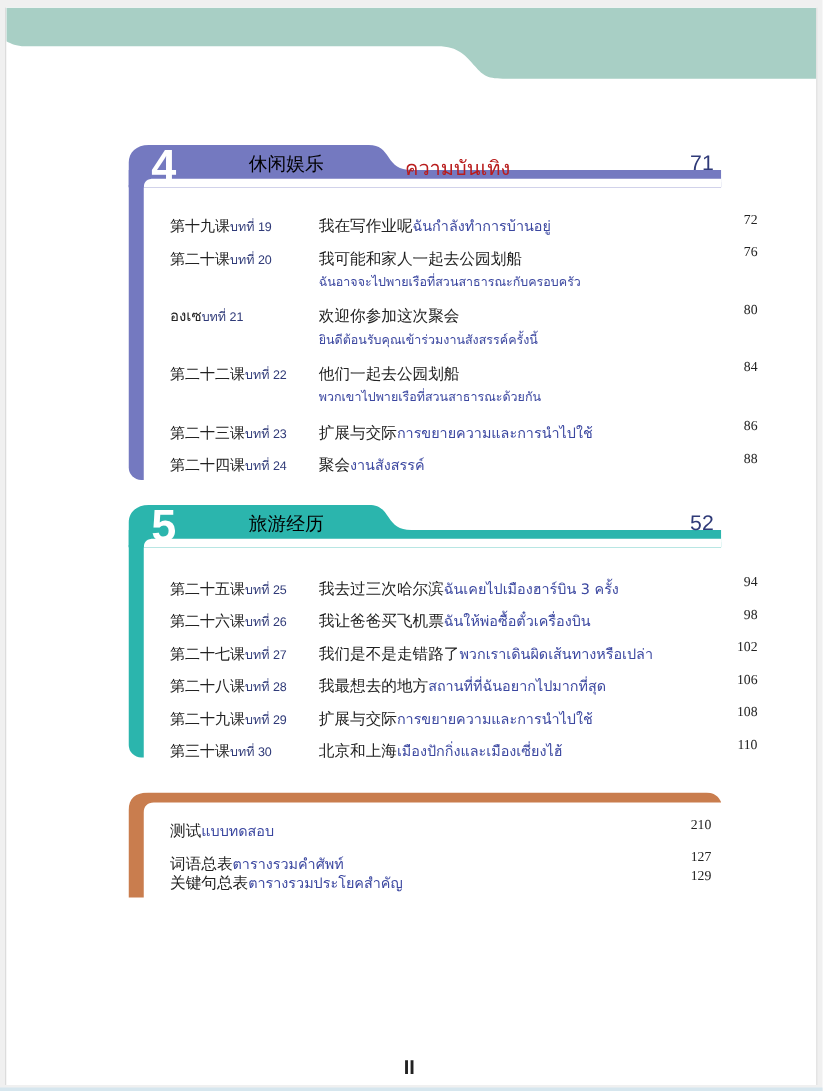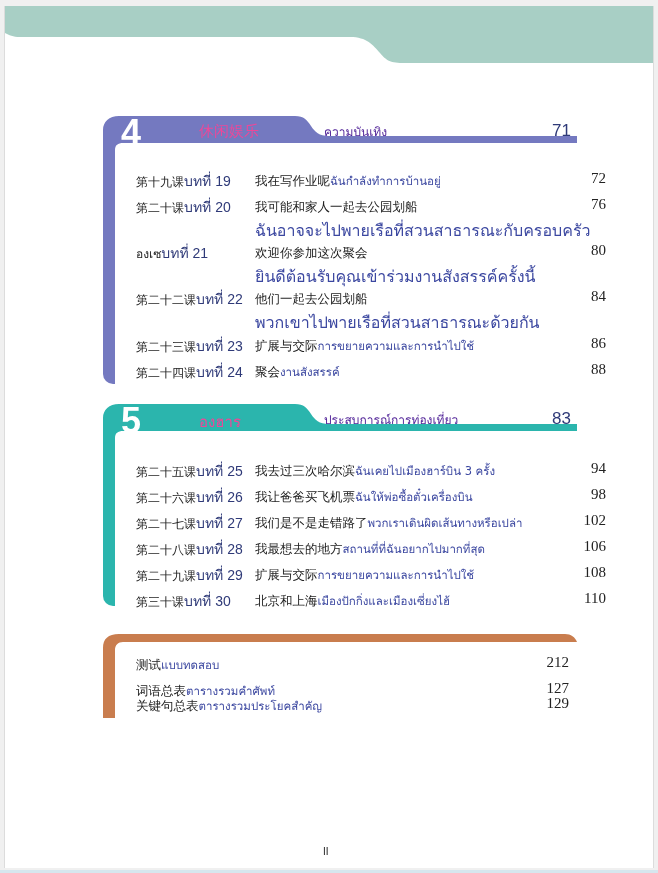--- a/index.html
+++ b/index.html
@@ -24,52 +24,52 @@
     .unit { position: absolute; left: 94px; width: 478px; }
     .unit-head { position: relative; height: 34px; }
     .unit-head svg { position: absolute; left: 0; top: 0; }
     .unit-num {
       position: absolute; left: 22px; top: -1px;
       font-family: "Liberation Sans", sans-serif; font-weight: bold;
       font-size: 36px; color: #ffffff; line-height: 36px;
     }
     .unit-cn {
       position: absolute; left: 100px; top: 6px;
-      font-size: 15px; color: #ec4899;
+      font-size: 15px; color: #000000;
     }
     .unit-th {
       position: absolute; left: 225px; top: 6px;
-      font-size: 12px; color: #4c1d95;
+      font-size: 16px; color: #b91c1c;
     }
     .unit-page {
       position: absolute; right: 6px; top: 5px;
       font-family: "Liberation Sans", sans-serif;
       font-size: 17px; color: #2f3a78;
     }
     .unit-body { position: relative; }
     .side-bar { position: absolute; left: 4px; top: -2px; width: 12px; border-bottom-left-radius: 10px; }
     .row { position: relative; padding-left: 37px; }
     .row .lesson-cn { font-size: 12px; color: #222; }
-    .row .lesson-num { font-family: "Liberation Sans", sans-serif; font-size: 14px; color: #2f3a78; }
+    .row .lesson-num { font-family: "Liberation Sans", sans-serif; font-size: 10px; color: #2f3a78; }
     .lesson-label { position: absolute; left: 37px; top: 0; white-space: nowrap; }
     .title { position: absolute; left: 156px; top: 0; white-space: nowrap; }
     .title .cn { font-size: 12.5px; color: #222; }
     .title .th { font-size: 11.5px; color: #3b47a0; }
-    .subline { position: absolute; left: 156px; top: 22px; font-size: 16px; color: #3b47a0; white-space: nowrap; }
+    .subline { position: absolute; left: 156px; top: 22px; font-size: 10px; color: #3b47a0; white-space: nowrap; }
     .pg {
       position: absolute; right: 8px; top: 0;
-      font-family: "Liberation Serif", serif; font-size: 15px; color: #222;
+      font-family: "Liberation Serif", serif; font-size: 11px; color: #222;
     }
     .appx { position: absolute; left: 94px; top: 628px; width: 478px; }
     .appx-row { position: absolute; left: 37px; white-space: nowrap; }
     .appx-row .cn { font-size: 12.5px; color: #222; margin-top: 18px; }
     .appx-row .th { font-size: 11.5px; color: #3b47a0; }
     .page-footer {
       position: absolute; left: 318px; top: 840px;
-      font-family: "Liberation Sans", sans-serif; font-weight: normal; font-size: 10px; color: #222;
+      font-family: "Liberation Sans", sans-serif; font-weight: bold; font-size: 16px; color: #222;
     }
   </style>
 </head>
 <body>
 
 <div class="page">
 
   <svg class="top-band" width="648" height="60" viewBox="0 0 648 60">
     <path d="M0 0 H648 V57 H400 C385 57 382 55 375 47 C368 39 362 31 345 31 H15 C8 31 4 29 0 27 Z" fill="#a8cfc5"></path>
   </svg>
@@ -126,23 +126,22 @@
   </div>
 
   <div class="unit" style="top:398px;">
     <div class="unit-head">
       <svg width="478" height="34" viewBox="0 0 478 34">
         <path d="M4 34 V14 C4 6 10 0 20 0 H196 C205 0 208 4 212 10 C216 16 220 20 230 20 H466 C472 20 476 24 478 30 V34 Z" fill="#2bb5ad"></path>
         <rect x="4" y="20" width="474" height="14" fill="#2bb5ad"></rect>
         <path d="M16 34 C16 29 19 27 24 27 H478 V34 Z" fill="#ffffff"></path>
       </svg>
       <span class="unit-num">5</span>
-      <span class="unit-cn">องฮาร</span>
-      <span class="unit-th">ประสบการณ์การท่องเที่ยว</span>
-      <span class="unit-page">83</span>
+      <span class="unit-cn">旅游经历</span>
+      <span class="unit-page">52</span>
     </div>
     <div class="unit-body" style="height:170px;">
       <div class="side-bar" style="height:170px;background:#2bb5ad;"></div>
 
       <div class="row" style="position:absolute;top:22px;left:0;width:478px;">
         <span class="lesson-label"><span class="lesson-cn">第二十五课</span><span class="lesson-num">บทที่ 25</span></span>
         <span class="title"><span class="cn">我去过三次哈尔滨</span><span class="th">ฉันเคยไปเมืองฮาร์บิน 3 ครั้ง</span></span>
         <span class="pg">94</span>
       </div>
       <div class="row" style="position:absolute;top:48px;left:0;width:478px;">
@@ -172,21 +171,21 @@
       </div>
     </div>
   </div>
 
   <div class="appx">
     <svg width="478" height="90" viewBox="0 0 478 90" style="position:absolute;left:0;top:0;">
       <path d="M4 84 V14 C4 5 9 0 20 0 H466 C472 0 476 3 478 8 H24 C19 8 16 11 16 16 V84 Z" fill="#c97d4e"></path>
     </svg>
     <div class="appx-row" style="top:20px;width:441px;">
       <span class="cn">测试</span><span class="th">แบบทดสอบ</span>
-      <span class="pg">212</span>
+      <span class="pg">210</span>
     </div>
     <div class="appx-row" style="top:46px;width:441px;">
       <span class="cn">词语总表</span><span class="th">ตารางรวมคำศัพท์</span>
       <span class="pg">127</span>
     </div>
     <div class="appx-row" style="top:61px;width:441px;">
       <span class="cn">关键句总表</span><span class="th">ตารางรวมประโยคสำคัญ</span>
       <span class="pg">129</span>
     </div>
   </div>

